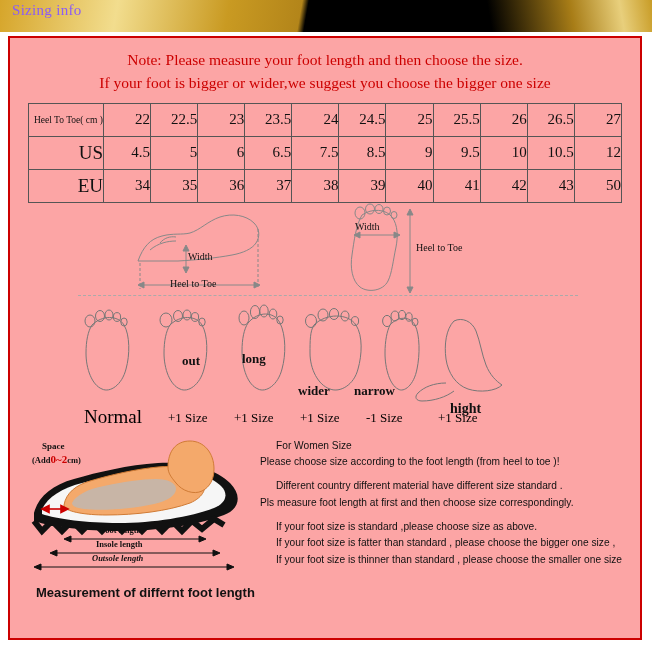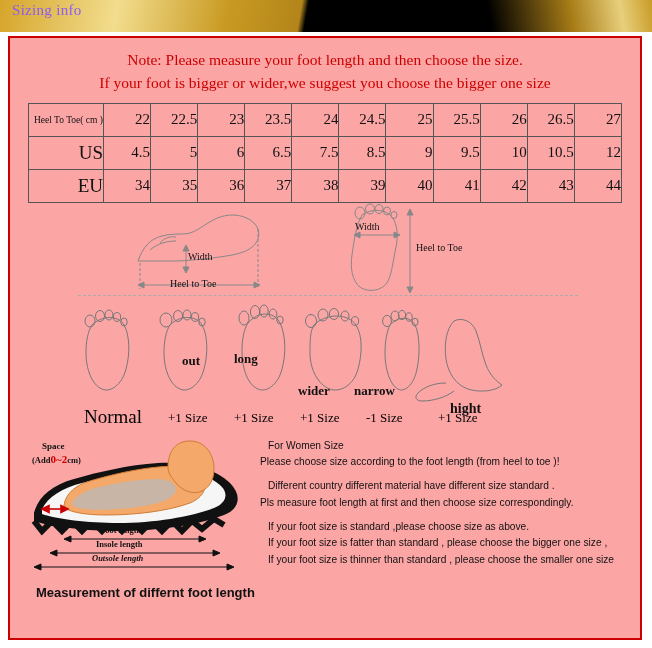--- a/index.html
+++ b/index.html
@@ -141,21 +141,21 @@
     position: absolute;
     left: 250px;
     top: 6px;
     width: 372px;
     font-family: "Liberation Sans", sans-serif;
     font-size: 10.2px;
     color: #111111;
     line-height: 1.45;
   }
   .bottom-text p { margin: 0 0 9px 0; }
-  .bottom-text p.tight { margin: 0 0 2px 8px; }
+  .bottom-text p.tight { margin: 0 0 2px 16px; }
 
   .measure-cap {
     position: absolute;
     left: 36px;
     top: 585px;
     font-family: "Liberation Sans", sans-serif;
     font-weight: bold;
     font-size: 13px;
     color: #111111;
   }
@@ -218,21 +218,21 @@
       <td>34</td>
       <td>35</td>
       <td>36</td>
       <td>37</td>
       <td>38</td>
       <td>39</td>
       <td>40</td>
       <td>41</td>
       <td>42</td>
       <td>43</td>
-      <td>44</td>
+      <td>50</td>
     </tr>
   </tbody>
     </table>
 
   <div class="diagrams">
 
     <svg width="630" height="95" viewBox="0 0 630 95">
 
       <g fill="none" stroke="#888" stroke-width="1">
         <path d="M128 58 C133 44 140 36 152 33 C163 30 172 32 180 30 C190 27 198 18 210 14
@@ -327,21 +327,21 @@
         <ellipse cx="405" cy="19" rx="3" ry="3.8"></ellipse>
 
         <path d="M444 18 C452 14 462 18 466 28 C470 38 472 52 476 62 C480 72 486 78 492 82
                  C486 88 470 90 458 86 C446 82 438 70 436 56 C434 42 436 26 444 18 Z"></path>
         <path d="M436 80 C424 80 414 84 408 90 C404 94 406 98 412 98 C424 98 436 94 444 88"></path>
       </g>
     </svg>
 
     <div class="normal-lbl">Normal</div>
     <div class="lbl" style="left:172px; top:150px; font-size:13px; font-weight:bold;">out</div>
-    <div class="lbl" style="left:224px; top:148px; font-size:13px; font-weight:bold;">long</div>
+    <div class="lbl" style="left:232px; top:148px; font-size:13px; font-weight:bold;">long</div>
     <div class="lbl" style="left:288px; top:180px; font-size:13px; font-weight:bold;">wider</div>
     <div class="lbl" style="left:344px; top:180px; font-size:13px; font-weight:bold;">narrow</div>
     <div class="lbl" style="left:440px; top:198px; font-size:14px; font-weight:bold;">hight</div>
 
     <div class="size-lbl" style="left:158px;">+1 Size</div>
     <div class="size-lbl" style="left:224px;">+1 Size</div>
     <div class="size-lbl" style="left:290px;">+1 Size</div>
     <div class="size-lbl" style="left:356px;">-1 Size</div>
     <div class="size-lbl" style="left:428px;">+1 Size</div>
   </div>

